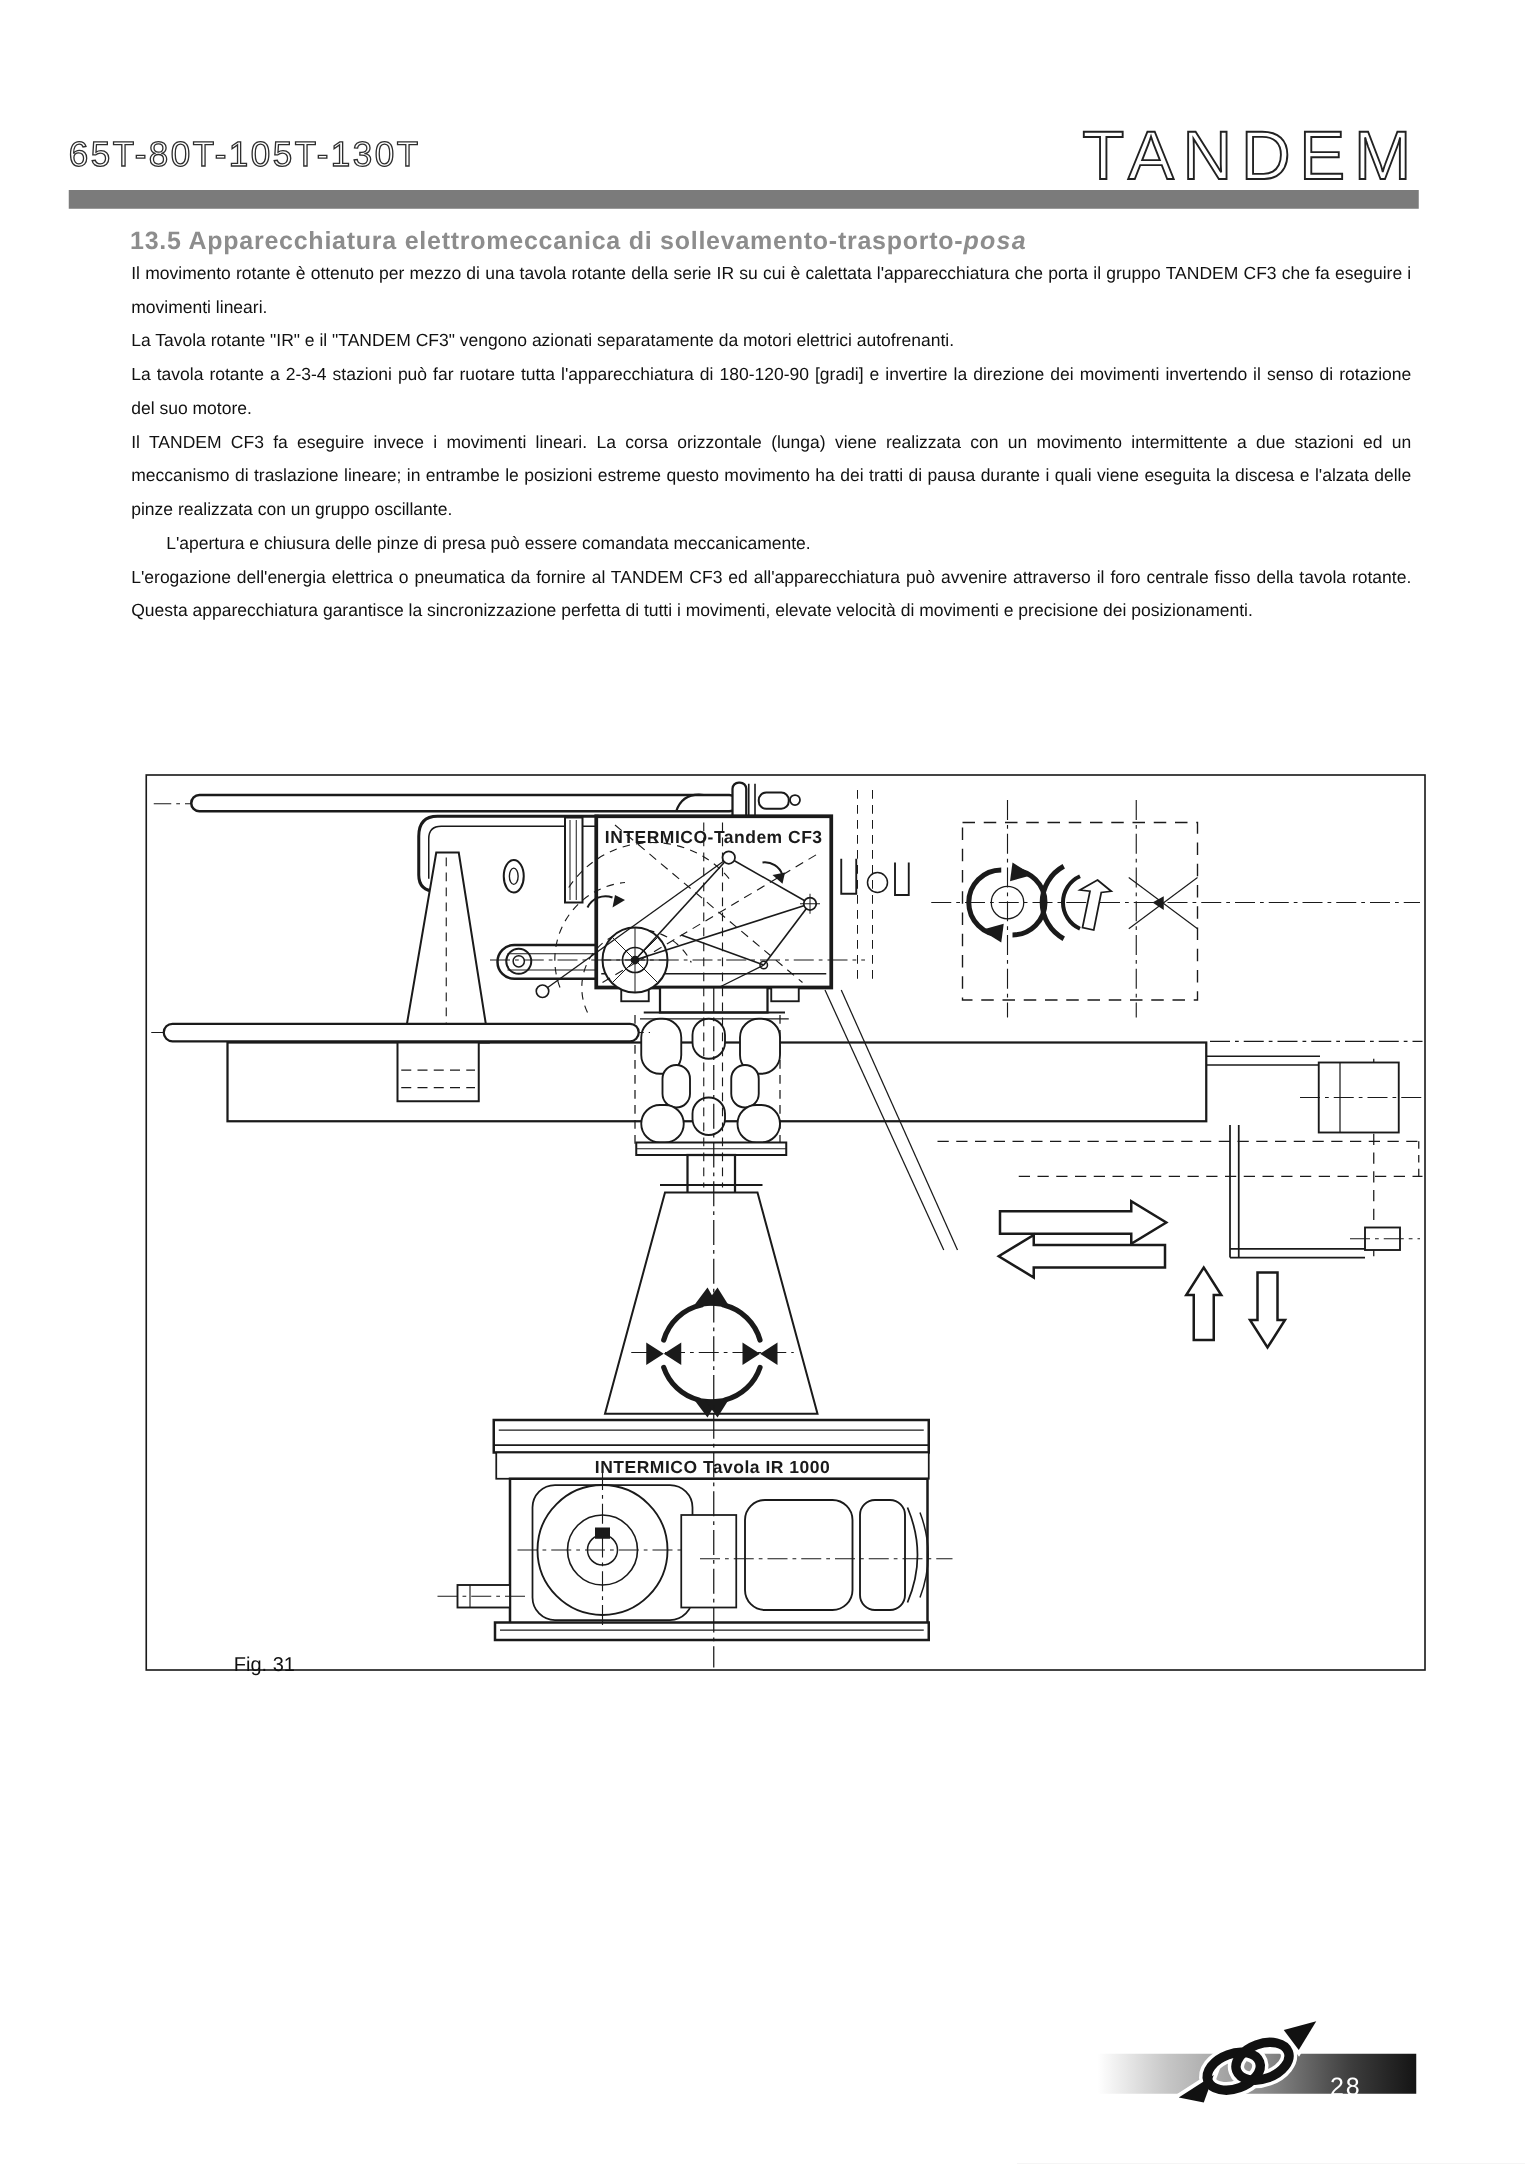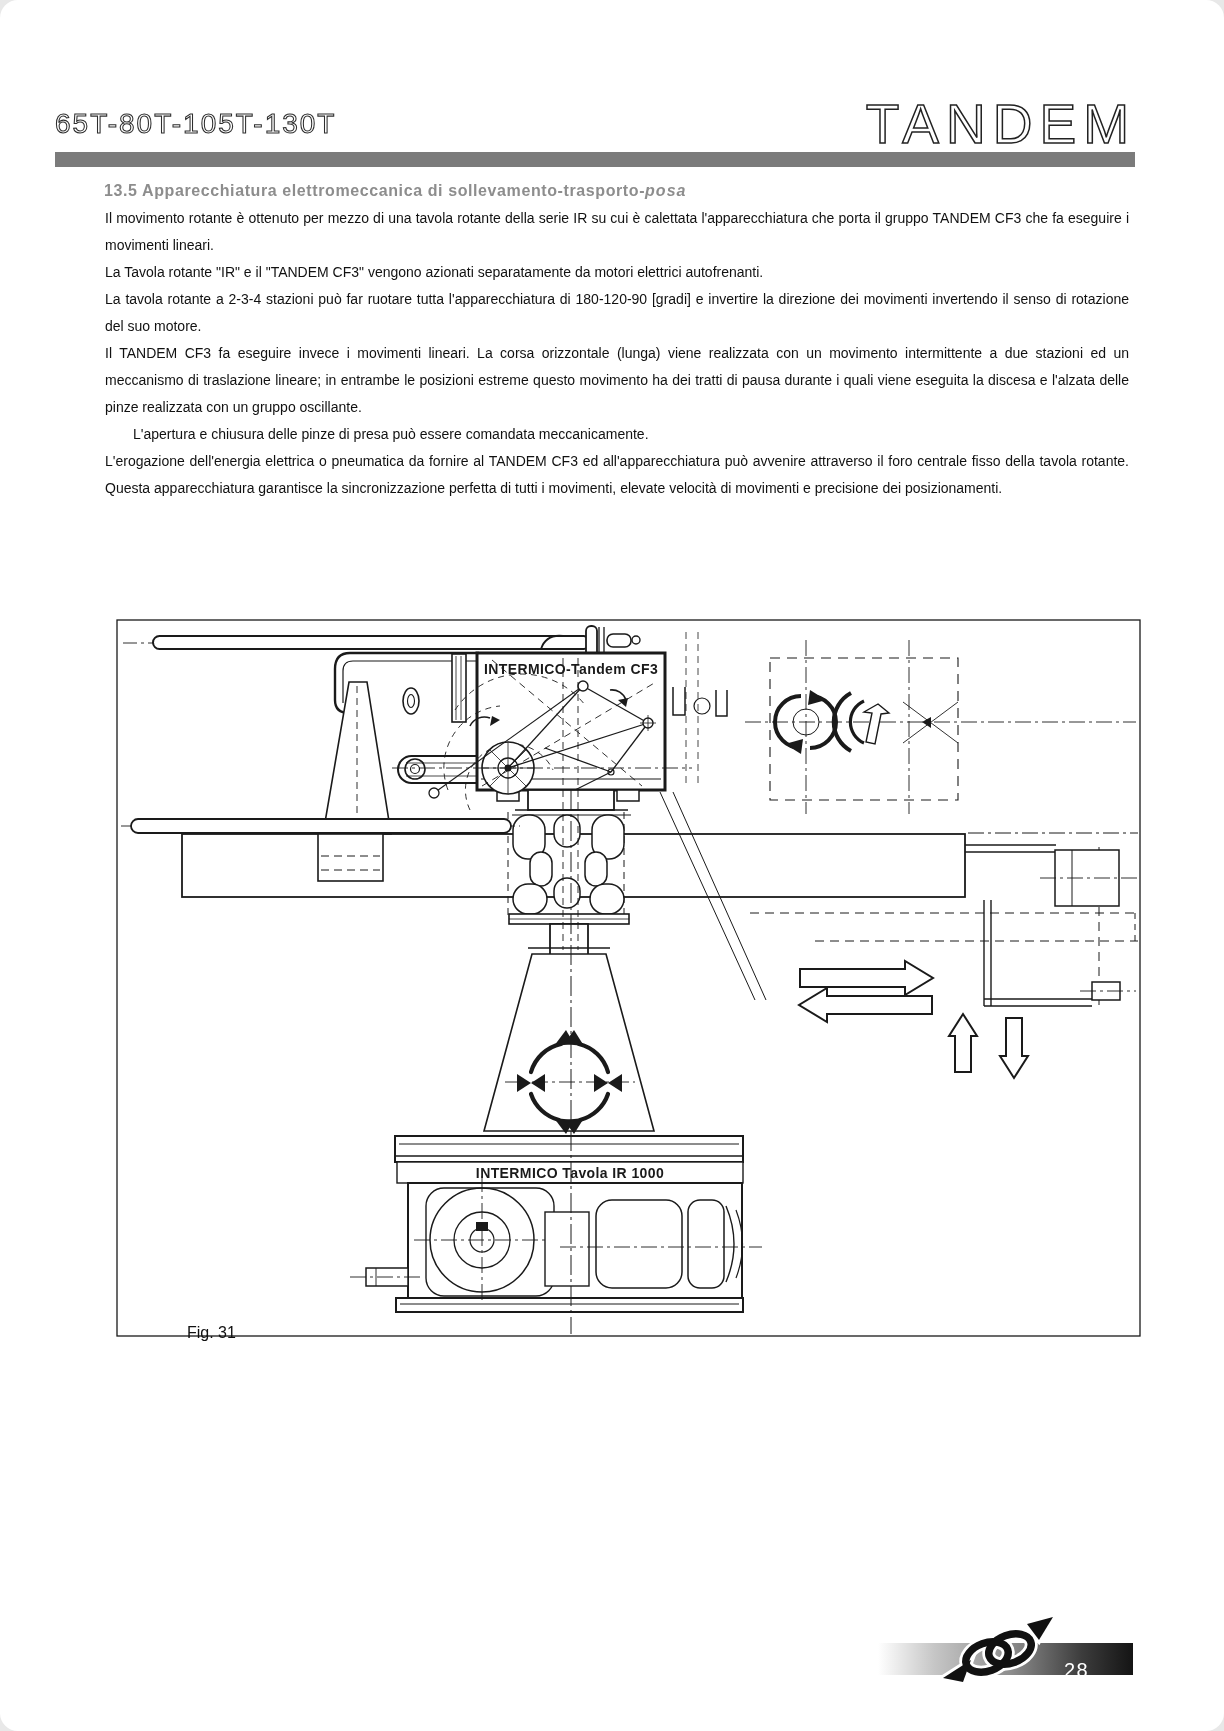--- a/index.html
+++ b/index.html
@@ -1,33 +1,32 @@
 <!DOCTYPE html>
 <html><head>
 <meta charset="utf-8">
 <style>
   html,body{margin:0;padding:0;background:#e8e8e8;}
   .page{
     position:relative;width:1224px;height:1731px;background:#ffffff;
     font-family:"Liberation Sans", sans-serif;color:#1a1a1a;overflow:hidden;
     margin:0 auto;
-    border-radius:18px;
   }
   .abs{position:absolute;}
   .model-codes{
     left:55px;top:108px;font-size:28px;letter-spacing:2px;
     color:transparent;-webkit-text-stroke:1.05px #2e2e2e;white-space:nowrap;
   }
   .brand{
     top:92px;right:88px;font-size:55px;letter-spacing:7px;font-weight:400;
     color:transparent;-webkit-text-stroke:1.5px #222;white-space:nowrap;
   }
   .header-rule{left:55px;top:152px;width:1080px;height:15px;background:#7b7b7b;}
   .section-heading{
-    left:104px;top:182px;width:1030px;font-size:16px;font-weight:bold;
+    left:104px;top:182px;width:1030px;font-size:20px;font-weight:bold;
     color:#8d8d8d;letter-spacing:0.6px;white-space:nowrap;
   }
   .section-heading .suffix{font-style:italic;font-weight:600;letter-spacing:1px;}
   .bodytext{
     left:105px;top:205px;width:1024px;font-size:14px;line-height:27px;
     text-align:justify;color:#111;
   }
   .bodytext p{margin:0;}
   .bodytext p.indent1{padding-left:5px;margin-left:23px;}
   .fig-caption{left:187px;top:1324px;font-size:16px;color:#111;}

